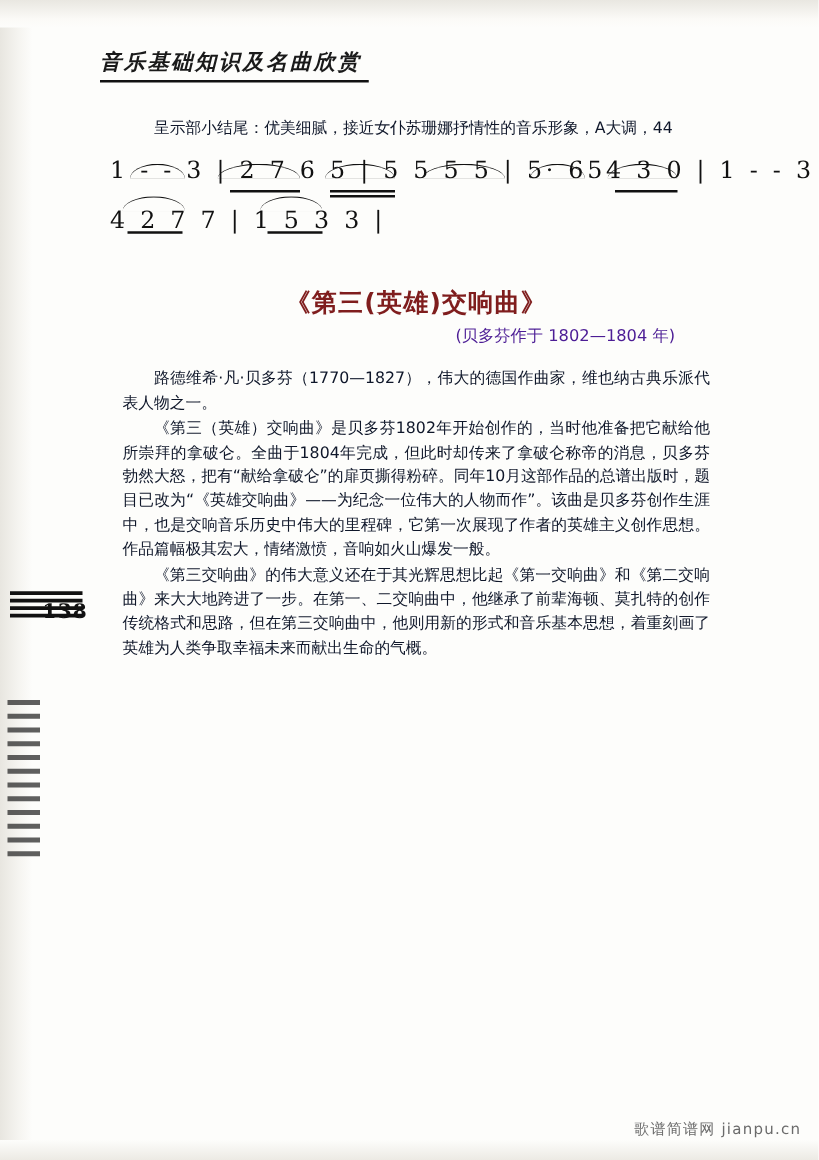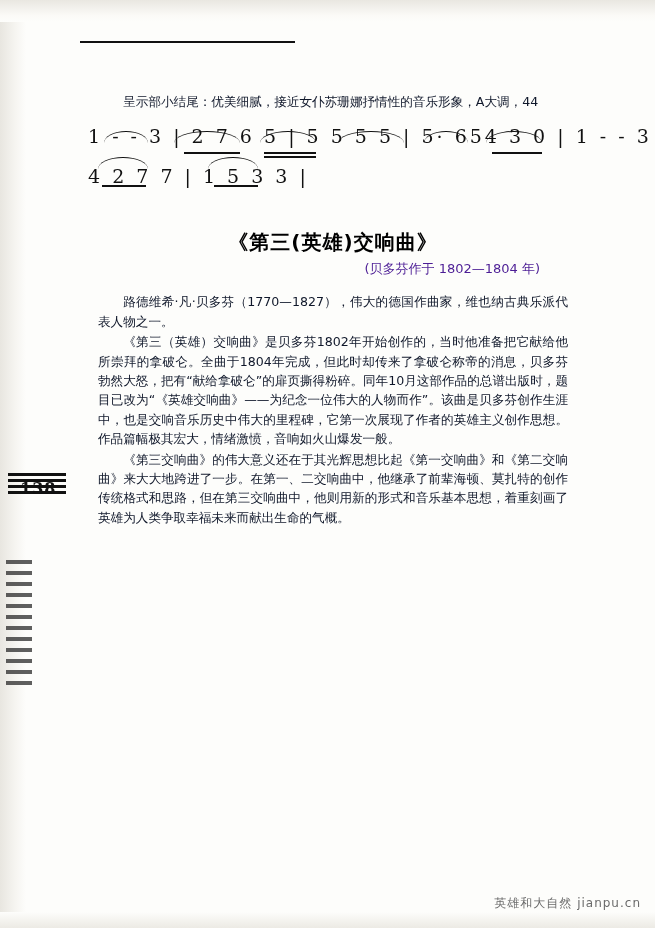--- a/index.html
+++ b/index.html
@@ -67,21 +67,21 @@
     width: 58px;
     height: 46px;
   }
   .page-number-block .bar {
     height: 3px;
     background: #111;
     margin: 3px 0;
   }
   .page-number-block .num {
     position: absolute;
-    left: 12px;
+    left: 26px;
     top: 9px;
     font-family: "DejaVu Serif", serif;
     font-weight: bold;
     font-size: 16px;
     color: #111;
     letter-spacing: 1px;
   }
   .spine-marks {
     position: absolute;
     left: 6px;
@@ -149,21 +149,21 @@
     height: 1.6px;
     background: #111;
   }
 
   
   .section-title {
     font-family: "DejaVu Sans", sans-serif;
     font-weight: bold;
     font-size: 20px;
     text-align: center;
-    color: #000000;
+    color: #7f1d1d;
     margin: 22px 0 4px 0;
     letter-spacing: 1px;
   }
   .section-sub {
     font-family: "DejaVu Sans", sans-serif;
     font-size: 13px;
     text-align: right;
     color: #4c1d95;
     margin: 0 28px 14px 0;
   }
@@ -182,20 +182,21 @@
 </head>
 <body>
 
 <div class="page">
 
   <div class="page-edge-left"></div>
   <div class="page-edge-top"></div>
   <div class="page-edge-bottom"></div>
 
   <div class="header">
+    <div class="header-title">音乐基础知识及名曲欣赏</div>
     <div class="header-rule"></div>
   </div>
 
   <div class="page-number-block">
     <div class="bar"></div>
     <div class="bar"></div>
     <div class="num">138</div>
     <div class="bar"></div>
     <div class="bar"></div>
   </div>
@@ -249,15 +250,15 @@
 
     <h2 class="section-title">《第三(英雄)交响曲》</h2>
     <div class="section-sub">(贝多芬作于 1802—1804 年)</div>
 
     <p class="para">路德维希·凡·贝多芬（1770—1827），伟大的德国作曲家，维也纳古典乐派代表人物之一。</p>
     <p class="para">《第三（英雄）交响曲》是贝多芬1802年开始创作的，当时他准备把它献给他所崇拜的拿破仑。全曲于1804年完成，但此时却传来了拿破仑称帝的消息，贝多芬勃然大怒，把有“献给拿破仑”的扉页撕得粉碎。同年10月这部作品的总谱出版时，题目已改为“《英雄交响曲》——为纪念一位伟大的人物而作”。该曲是贝多芬创作生涯中，也是交响音乐历史中伟大的里程碑，它第一次展现了作者的英雄主义创作思想。作品篇幅极其宏大，情绪激愤，音响如火山爆发一般。</p>
     <p class="para">《第三交响曲》的伟大意义还在于其光辉思想比起《第一交响曲》和《第二交响曲》来大大地跨进了一步。在第一、二交响曲中，他继承了前辈海顿、莫扎特的创作传统格式和思路，但在第三交响曲中，他则用新的形式和音乐基本思想，着重刻画了英雄为人类争取幸福未来而献出生命的气概。</p>
 
   </div>
 
-  <div class="footer-mark">英雄和大自然 jianpu.cn</div>
+  <div class="footer-mark">歌谱简谱网 jianpu.cn</div>
 
 </div>
 
 </body></html>

